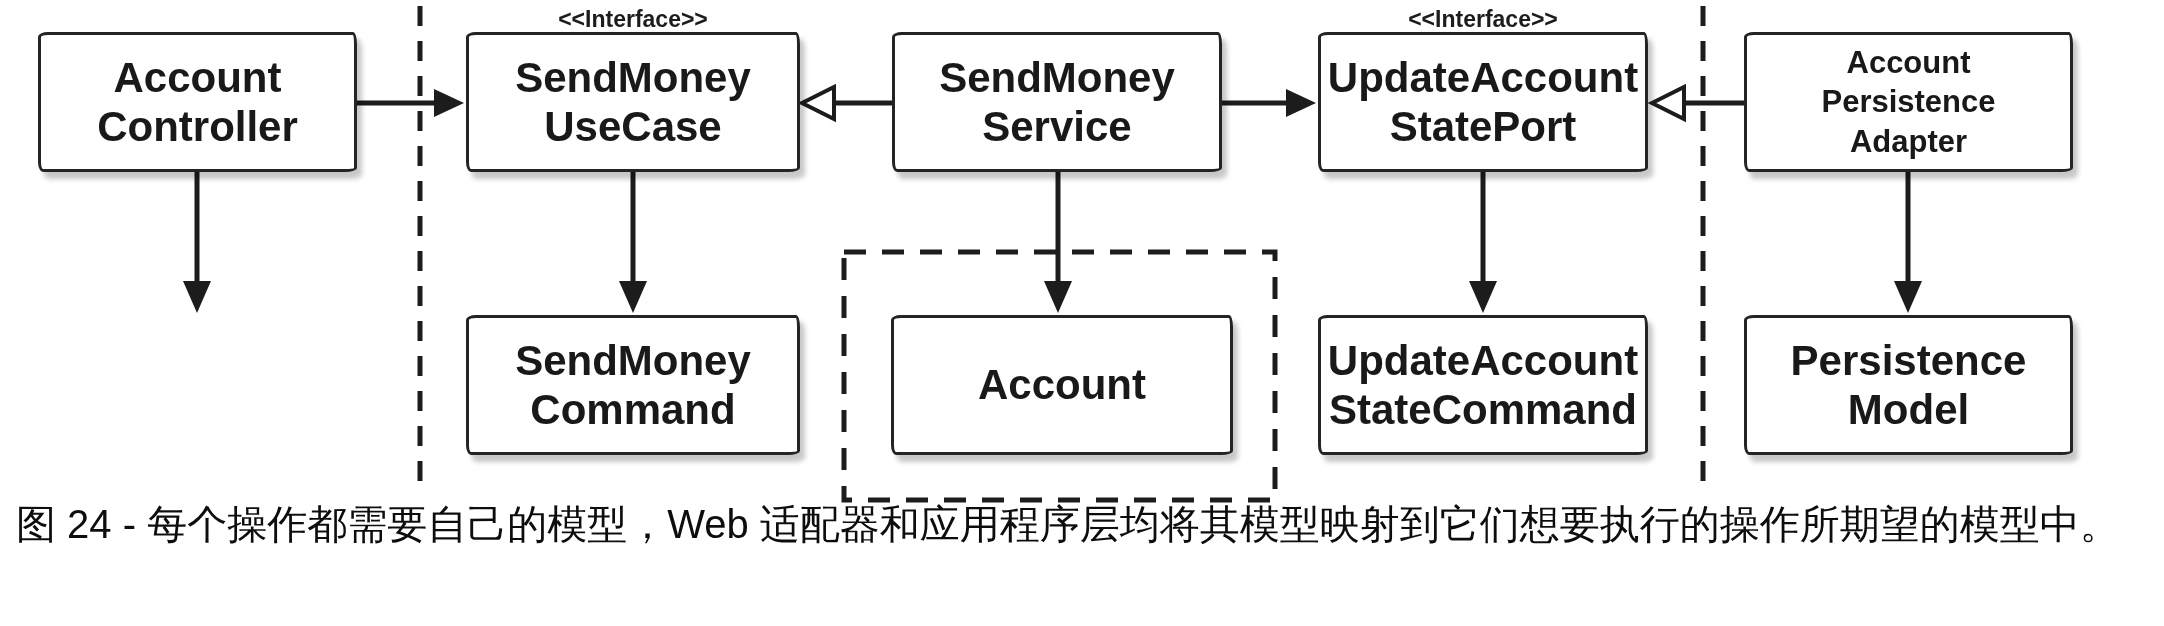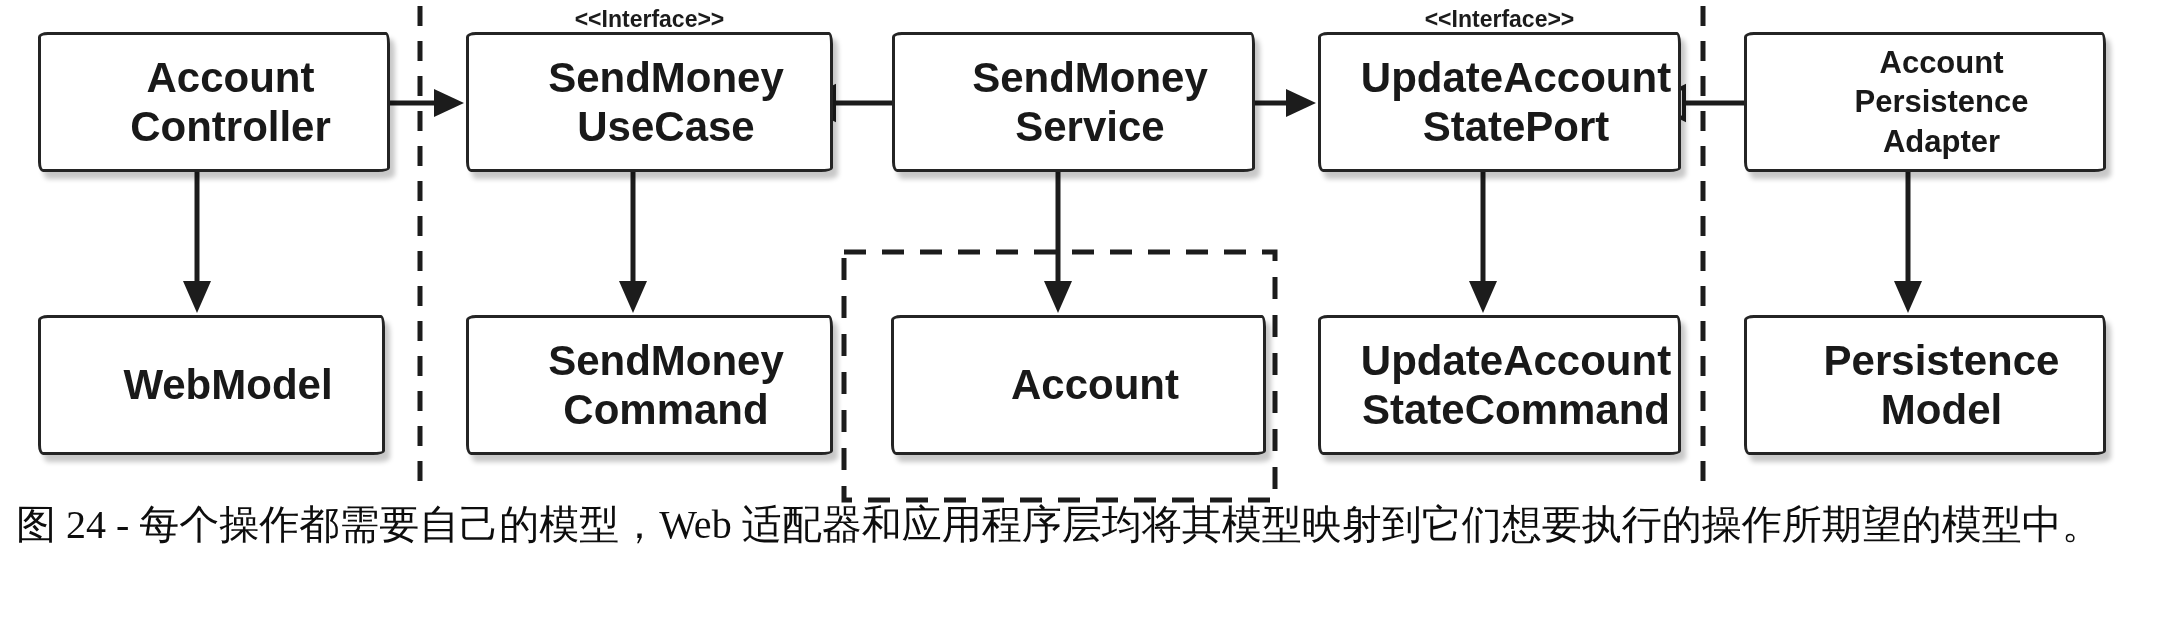--- a/index.html
+++ b/index.html
@@ -13,41 +13,40 @@
   .wires rect.dashrect{fill:none;stroke:#1c1c1c;stroke-width:5;stroke-dasharray:22 16;}
   .wires polygon.solidhead{fill:#1c1c1c;stroke:none;}
   .wires polygon.openhead{fill:#ffffff;stroke:#1c1c1c;stroke-width:4;}
 
   .node{
     position:absolute;background:#ffffff;border:3px solid #242424;
     display:flex;align-items:center;justify-content:center;text-align:center;
     color:#191919;font-weight:bold;font-size:42px;line-height:1.17;
     box-shadow:5px 7px 5px rgba(0,0,0,0.22);
     border-radius:10px 4px 12px 5px / 5px 12px 4px 10px;
-    padding-left:33px;
   }
   .node .lbl{white-space:pre-line;}
   .node .stereotype{
     position:absolute;top:-27px;left:0;right:0;text-align:center;
     font-size:23px;font-weight:bold;color:#1c1c1c;line-height:1;
   }
   #nb-account-controller{left:38px;top:32px;width:313px;height:134px;}
   #nb-send-money-use-case{left:466px;top:32px;width:328px;height:134px;}
   #nb-send-money-service{left:892px;top:32px;width:324px;height:134px;}
   #nb-update-account-state-port{left:1318px;top:32px;width:324px;height:134px;}
   #nb-account-persistence-adapter{left:1744px;top:32px;width:323px;height:134px;font-size:31px;line-height:1.27;}
   #nb-web-model{left:38px;top:315px;width:308px;height:134px;}
   #nb-send-money-command{left:466px;top:315px;width:328px;height:134px;}
   #nb-account{left:891px;top:315px;width:336px;height:134px;}
   #nb-update-account-state-command{left:1318px;top:315px;width:324px;height:134px;}
   #nb-persistence-model{left:1744px;top:315px;width:323px;height:134px;}
 
   .caption{
     position:absolute;left:16px;top:496px;width:2112px;
-    font-family:Liberation Serif, serif;
+    font-family:Liberation Sans, sans-serif;
     font-size:40px;line-height:57px;color:#0d0d0d;
   }
   .watermark{
     position:absolute;right:18px;top:580px;
     font-family:"Liberation Sans", sans-serif;
     font-size:27px;color:#d9d6d3;
     text-shadow:2px 2px 2px #8f8d8b;
     white-space:nowrap;
   }
 </style>
@@ -126,23 +125,20 @@
     <span class="lbl">UpdateAccount
 StatePort</span>
   </div>
 
   <div class="node" id="nb-account-persistence-adapter">
     <span class="lbl">Account
 Persistence
 Adapter</span>
   </div>
 
-  <div class="node" id="nb-web-model">
-    <span class="lbl">WebModel</span>
-  </div>
 
   <div class="node" id="nb-send-money-command">
     <span class="lbl">SendMoney
 Command</span>
   </div>
 
   <div class="node" id="nb-account">
     <span class="lbl">Account</span>
   </div>
 

